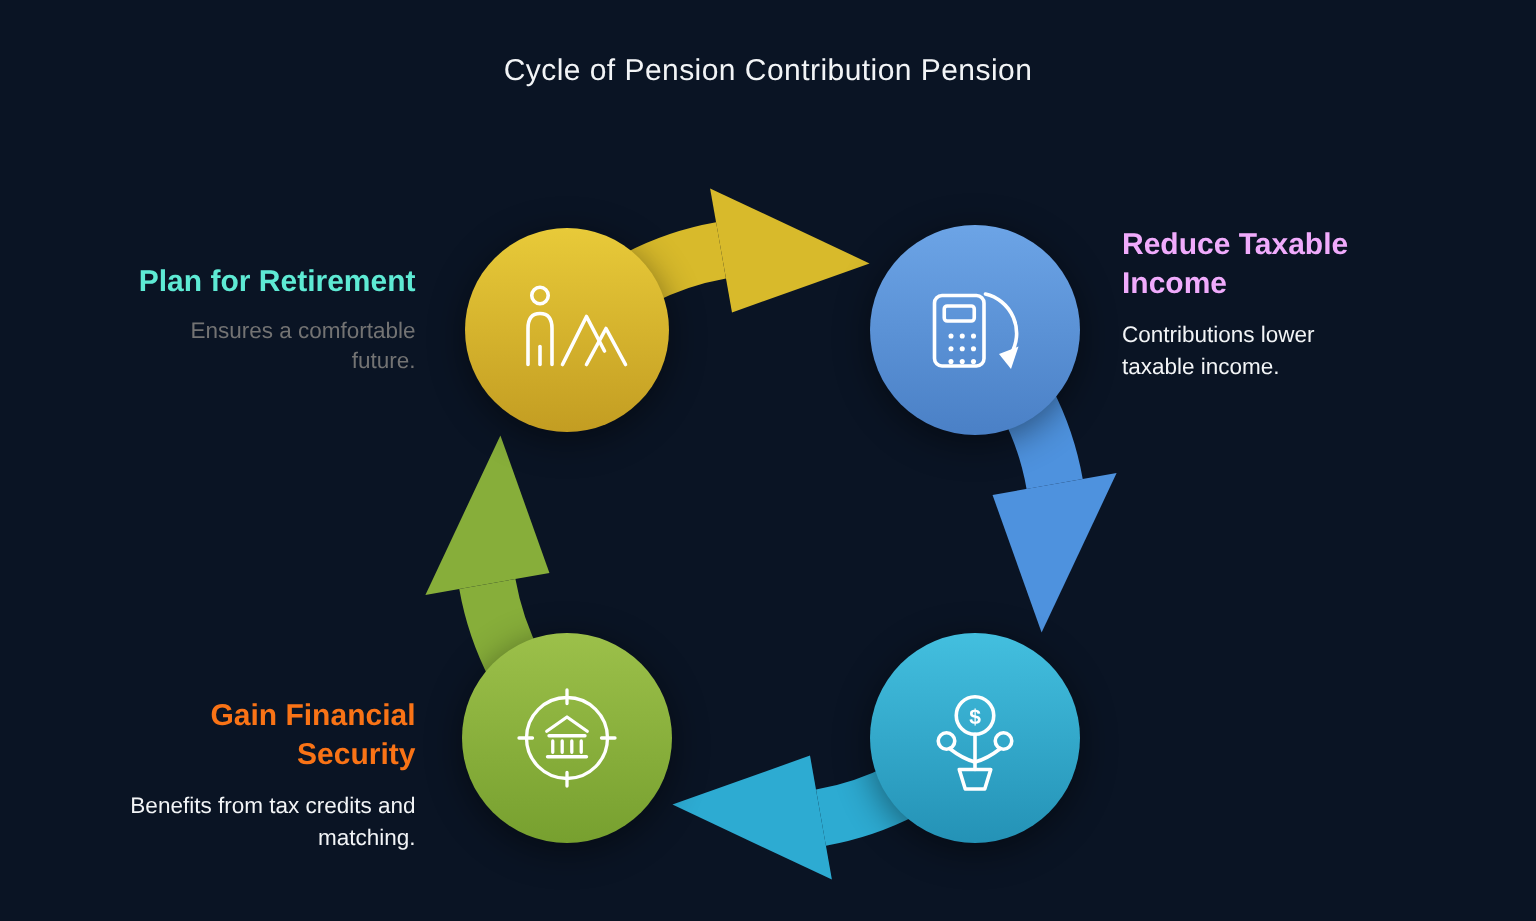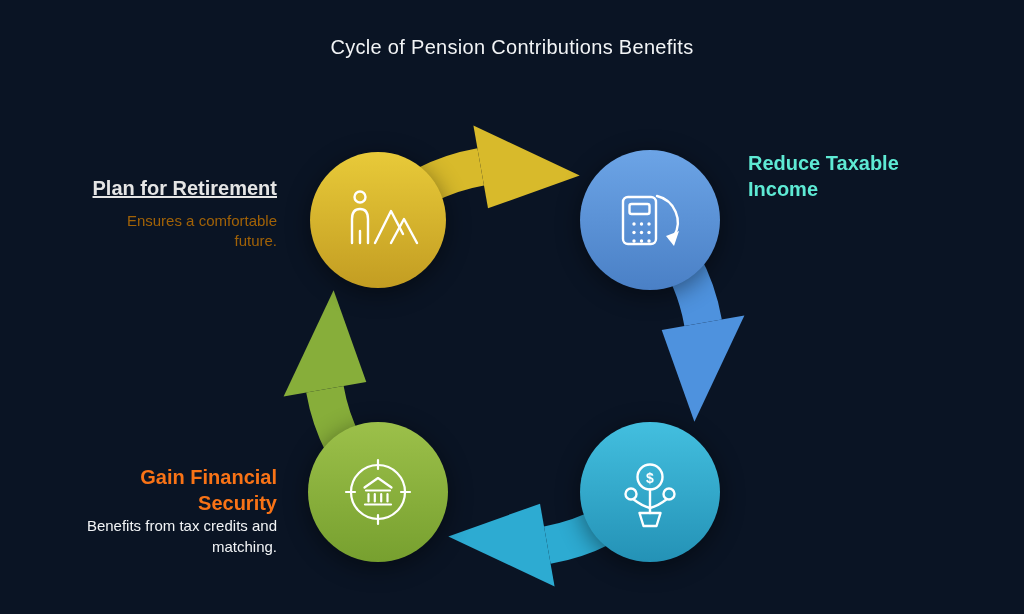--- a/index.html
+++ b/index.html
@@ -47,28 +47,28 @@
   }
   .block-plan   { right: 747px; top: 176px; width: 232px; text-align: right; }
   .block-plan .body   { max-width: 186px; margin-left: auto; margin-top: 9px; }
   .block-reduce { left: 748px; top: 151px; width: 200px; text-align: left; }
   .block-reduce .heading { max-width: 170px; }
   .block-reduce .body { max-width: 178px; margin-top: 12px; }
   .block-grow   { left: 748px; top: 465px; width: 200px; text-align: left; }
   .block-grow .body   { max-width: 178px; margin-top: 10px; }
   .block-gain   { right: 747px; top: 465px; width: 232px; text-align: right; }
   .block-gain .heading { max-width: 162px; margin-left: auto; }
-  .block-gain .body   { max-width: 192px; margin-left: auto; }
+  .block-gain .body   { max-width: 192px; margin-left: auto; margin-top: 12px; }
 </style>
 </head>
 <body>
 
 <div class="canvas" style="background: rgb(10, 20, 36);">
 
-  <div class="page-title" style="color: rgb(242, 244, 246);">Cycle of Pension Contributions Benefits</div>
+  <div class="page-title" style="color: rgb(242, 244, 246);">Cycle of Pension Contribution Pension</div>
 
   <svg class="diagram-svg" viewBox="0 0 1024 614">
     <defs>
       <linearGradient id="gradYellow" x1="0" y1="0" x2="0" y2="1">
         <stop offset="0%" stop-color="#e8ca39"></stop>
         <stop offset="100%" stop-color="#c39d22"></stop>
       </linearGradient>
       <linearGradient id="gradBlue" x1="0" y1="0" x2="0" y2="1">
         <stop offset="0%" stop-color="#6ca4e6"></stop>
         <stop offset="100%" stop-color="#4a80c6"></stop>
@@ -146,26 +146,27 @@
       <circle cx="378" cy="492" r="27"></circle>
       <path d="M 378 460 L 378 469 M 378 515 L 378 524 M 346 492 L 355 492 M 401 492 L 410 492"></path>
       <path d="M 364.5 487.5 L 378 478 L 391.5 487.5"></path>
       <path d="M 366 490.5 L 390 490.5"></path>
       <path d="M 368.5 494 L 368.5 501.5 M 374.8 494 L 374.8 501.5 M 381.2 494 L 381.2 501.5 M 387.5 494 L 387.5 501.5"></path>
       <path d="M 365 504.5 L 391 504.5"></path>
     </g>
   </svg>
 
   <div class="label-block block-plan">
-    <div class="heading" style="color: #e5e5e5; text-decoration: underline;">Plan for Retirement</div>
-    <div class="body" style="color: #a16207;">Ensures a comfortable future.</div>
+    <div class="heading" style="color: #5eead4;">Plan for Retirement</div>
+    <div class="body" style="color: #737373;">Ensures a comfortable future.</div>
   </div>
 
   <div class="label-block block-reduce">
-    <div class="heading" style="color: #5eead4;">Reduce Taxable Income</div>
+    <div class="heading" style="color: #f0abfc;">Reduce Taxable Income</div>
+    <div class="body" style="color: rgb(242, 244, 246);">Contributions lower taxable income.</div>
   </div>
 
 
   <div class="label-block block-gain">
     <div class="heading" style="color: #f97316;">Gain Financial Security</div>
     <div class="body" style="color: rgb(242, 244, 246);">Benefits from tax credits and matching.</div>
   </div>
 
 </div>
 

